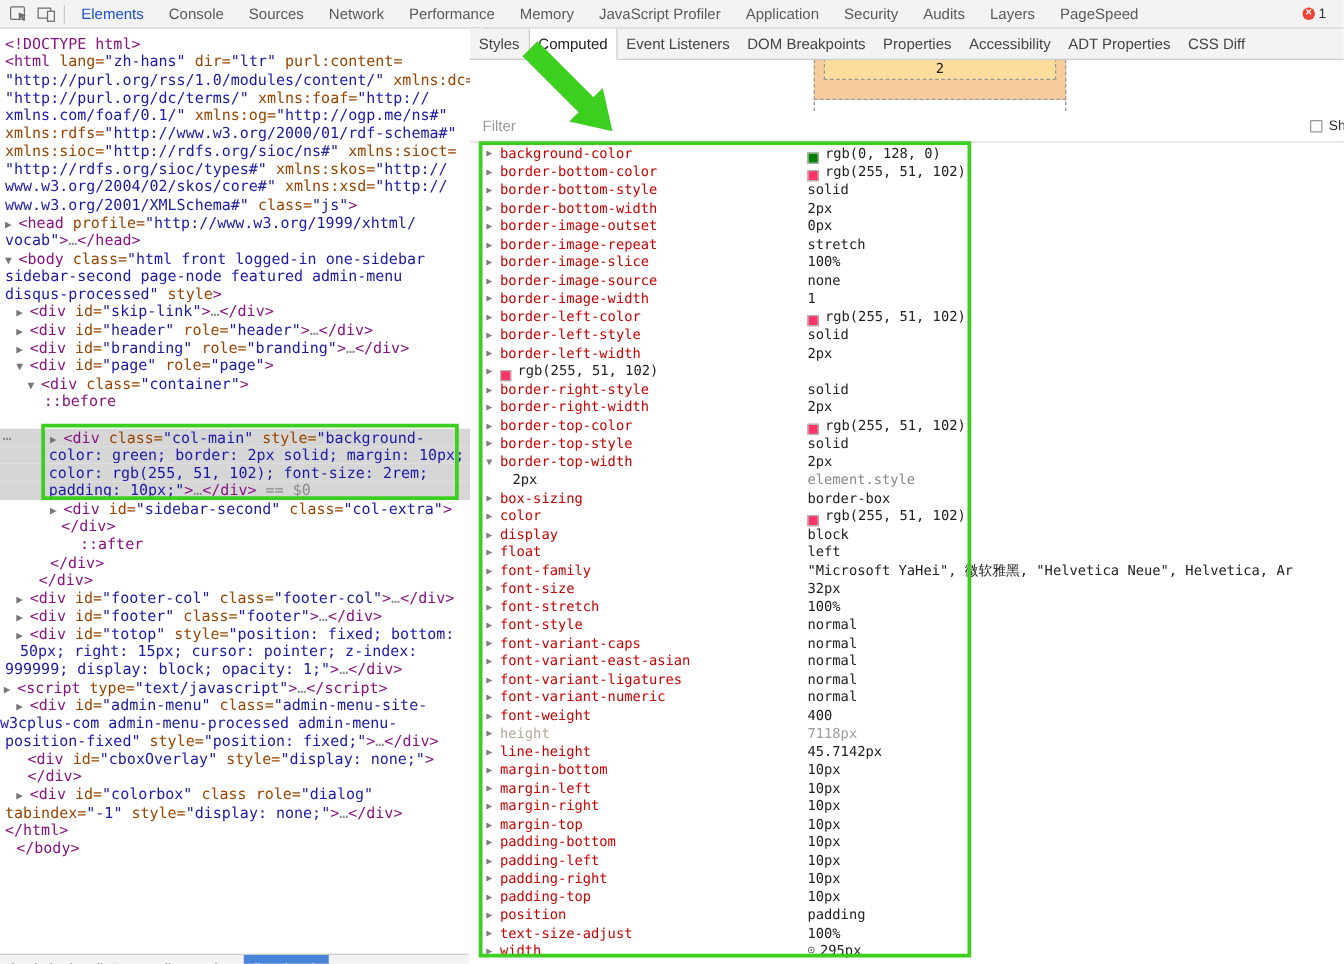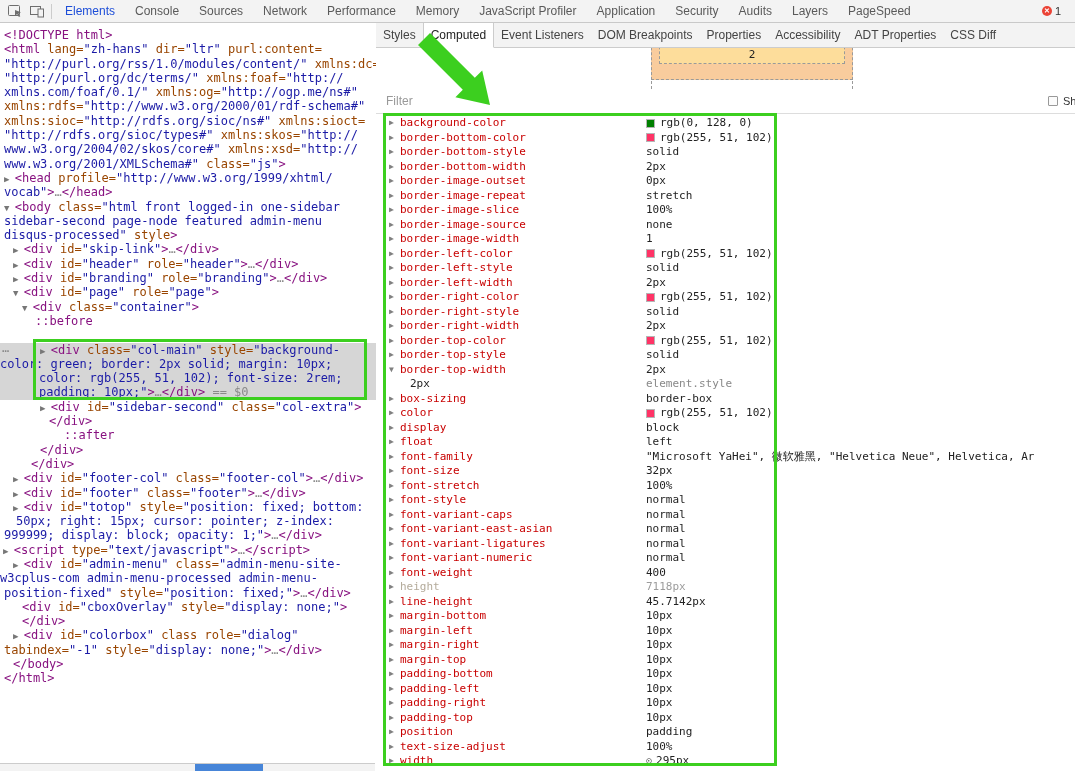--- a/index.html
+++ b/index.html
@@ -63,21 +63,21 @@
   .filter::placeholder{color:#999}
   .showall{position:absolute;left:672px;top:0;height:24px;display:flex;align-items:center;
            font-size:11px;color:#333;white-space:nowrap}
   .cb{width:10px;height:10px;border:1px solid #999;background:#fbfbfb;display:inline-block;
       margin-right:5px;border-radius:1px}
 
   .props{flex:1;overflow:hidden;padding-top:2px;font-family:"DejaVu Sans Mono",monospace;font-size:11px}
   .prow{height:14.5px;line-height:14.5px;display:flex;padding-left:13px;white-space:nowrap}
   .parw{width:11px;flex:none;color:#808080;font-size:8px}
   .pname{width:246px;flex:none;color:#c80000;overflow:hidden}
-  .pval{display:flex;align-items:center;color:#222}
+  .pval{display:flex;align-items:flex-end;color:#222}
   .swatch{width:9px;height:9px;border:1px solid #b5b5b5;display:inline-block;margin-right:5px;flex:none}
   .ptarget{color:#666;margin-right:4px;font-size:10px}
   .dim .pname{color:#b4ab9b}
   .dim .pval{color:#9c9c9c}
   .pchild .pname{color:#222;padding-left:10px}
   .psource{color:#888}
 
   
   .anno{position:absolute;pointer-events:none;z-index:10}
   .rect-anno{border:3px solid #3ccf1f}
@@ -140,43 +140,43 @@
       <div class="line" style="padding-left: 4px;"><span class="v">sidebar-second page-node featured admin-menu</span></div>
       <div class="line" style="padding-left: 4px;"><span class="v">disqus-processed"</span><span class="p"> </span><span class="a">style</span><span class="t">&gt;</span></div>
       <div class="line" style="padding-left: 13px;"><span class="arw">▶ </span><span class="t">&lt;div </span><span class="a">id=</span><span class="v">"skip-link"</span><span class="t">&gt;</span><span class="g">…</span><span class="t">&lt;/div&gt;</span></div>
       <div class="line" style="padding-left: 13px;"><span class="arw">▶ </span><span class="t">&lt;div </span><span class="a">id=</span><span class="v">"header"</span><span class="p"> </span><span class="a">role=</span><span class="v">"header"</span><span class="t">&gt;</span><span class="g">…</span><span class="t">&lt;/div&gt;</span></div>
       <div class="line" style="padding-left: 13px;"><span class="arw">▶ </span><span class="t">&lt;div </span><span class="a">id=</span><span class="v">"branding"</span><span class="p"> </span><span class="a">role=</span><span class="v">"branding"</span><span class="t">&gt;</span><span class="g">…</span><span class="t">&lt;/div&gt;</span></div>
       <div class="line" style="padding-left: 13px;"><span class="arw">▼ </span><span class="t">&lt;div </span><span class="a">id=</span><span class="v">"page"</span><span class="p"> </span><span class="a">role=</span><span class="v">"page"</span><span class="t">&gt;</span></div>
       <div class="line" style="padding-left: 22px;"><span class="arw">▼ </span><span class="t">&lt;div </span><span class="a">class=</span><span class="v">"container"</span><span class="t">&gt;</span></div>
       <div class="line" style="padding-left: 35px;"><span class="t">::before</span></div>
       <div class="line" style="padding-left: 4px;"></div>
       <div class="line sel" style="padding-left: 40px;"><span class="dots">…</span><span class="arw">▶ </span><span class="t">&lt;div </span><span class="a">class=</span><span class="v">"col-main"</span><span class="p"> </span><span class="a">style=</span><span class="v">"background-</span></div>
-      <div class="line sel" style=""><span class="v">color: green; border: 2px solid; margin: 10px;</span></div>
+      <div class="line sel" style="padding-left: 39px;"><span class="v">color: green; border: 2px solid; margin: 10px;</span></div>
       <div class="line sel" style="padding-left: 39px;"><span class="v">color: rgb(255, 51, 102); font-size: 2rem;</span></div>
       <div class="line sel" style="padding-left: 39px;"><span class="v">padding: 10px;"</span><span class="t">&gt;</span><span class="g">…</span><span class="t">&lt;/div&gt;</span><span class="p"> </span><span class="g">== $0</span></div>
       <div class="line" style="padding-left: 40px;"><span class="arw">▶ </span><span class="t">&lt;div </span><span class="a">id=</span><span class="v">"sidebar-second"</span><span class="p"> </span><span class="a">class=</span><span class="v">"col-extra"</span><span class="t">&gt;</span></div>
       <div class="line" style="padding-left: 49px;"><span class="t">&lt;/div&gt;</span></div>
       <div class="line" style="padding-left: 64px;"><span class="t">::after</span></div>
       <div class="line" style="padding-left: 40px;"><span class="t">&lt;/div&gt;</span></div>
       <div class="line" style="padding-left: 31px;"><span class="t">&lt;/div&gt;</span></div>
       <div class="line" style="padding-left: 13px;"><span class="arw">▶ </span><span class="t">&lt;div </span><span class="a">id=</span><span class="v">"footer-col"</span><span class="p"> </span><span class="a">class=</span><span class="v">"footer-col"</span><span class="t">&gt;</span><span class="g">…</span><span class="t">&lt;/div&gt;</span></div>
       <div class="line" style="padding-left: 13px;"><span class="arw">▶ </span><span class="t">&lt;div </span><span class="a">id=</span><span class="v">"footer"</span><span class="p"> </span><span class="a">class=</span><span class="v">"footer"</span><span class="t">&gt;</span><span class="g">…</span><span class="t">&lt;/div&gt;</span></div>
       <div class="line" style="padding-left: 13px;"><span class="arw">▶ </span><span class="t">&lt;div </span><span class="a">id=</span><span class="v">"totop"</span><span class="p"> </span><span class="a">style=</span><span class="v">"position: fixed; bottom:</span></div>
       <div class="line" style="padding-left: 16px;"><span class="v">50px; right: 15px; cursor: pointer; z-index:</span></div>
       <div class="line" style="padding-left: 4px;"><span class="v">999999; display: block; opacity: 1;"</span><span class="t">&gt;</span><span class="g">…</span><span class="t">&lt;/div&gt;</span></div>
       <div class="line" style="padding-left: 3px;"><span class="arw">▶ </span><span class="t">&lt;script </span><span class="a">type=</span><span class="v">"text/javascript"</span><span class="t">&gt;</span><span class="g">…</span><span class="t">&lt;/script&gt;</span></div>
       <div class="line" style="padding-left: 13px;"><span class="arw">▶ </span><span class="t">&lt;div </span><span class="a">id=</span><span class="v">"admin-menu"</span><span class="p"> </span><span class="a">class=</span><span class="v">"admin-menu-site-</span></div>
       <div class="line" style="padding-left: 0;"><span class="v">w3cplus-com admin-menu-processed admin-menu-</span></div>
       <div class="line" style="padding-left: 4px;"><span class="v">position-fixed"</span><span class="p"> </span><span class="a">style=</span><span class="v">"position: fixed;"</span><span class="t">&gt;</span><span class="g">…</span><span class="t">&lt;/div&gt;</span></div>
       <div class="line" style="padding-left: 22px;"><span class="t">&lt;div </span><span class="a">id=</span><span class="v">"cboxOverlay"</span><span class="p"> </span><span class="a">style=</span><span class="v">"display: none;"</span><span class="t">&gt;</span></div>
       <div class="line" style="padding-left: 22px;"><span class="t">&lt;/div&gt;</span></div>
       <div class="line" style="padding-left: 13px;"><span class="arw">▶ </span><span class="t">&lt;div </span><span class="a">id=</span><span class="v">"colorbox"</span><span class="p"> </span><span class="a">class</span><span class="p"> </span><span class="a">role=</span><span class="v">"dialog"</span></div>
       <div class="line" style="padding-left: 4px;"><span class="a">tabindex=</span><span class="v">"-1"</span><span class="p"> </span><span class="a">style=</span><span class="v">"display: none;"</span><span class="t">&gt;</span><span class="g">…</span><span class="t">&lt;/div&gt;</span></div>
+      <div class="line" style="padding-left: 4px;"><span class="t">&lt;/html&gt;</span></div>
       <div class="line" style="padding-left: 13px;"><span class="t">&lt;/body&gt;</span></div>
-      <div class="line" style="padding-left: 4px;"><span class="t">&lt;/html&gt;</span></div>
     </div>
 </div>
 <div class="crumbs" id="crumbs">
     <div class="crumb">html</div>
     <div class="crumb">body</div>
     <div class="crumb">div#page</div>
     <div class="crumb">div.container</div>
     <div class="crumb selected">div.col-main</div>
   </div>
 
@@ -294,21 +294,20 @@
       </div>
       <div class="prow">
         <span class="parw">▶</span>
         <span class="pname">border-left-width</span>
         <span class="pval">
           <span>2px</span>
         </span>
       </div>
       <div class="prow">
         <span class="parw">▶</span>
-        <span class="pname">border-right-color</span>
         <span class="pval">
           <span class="swatch" style="background: rgb(255, 51, 102);"></span>
           <span>rgb(255, 51, 102)</span>
         </span>
       </div>
       <div class="prow">
         <span class="parw">▶</span>
         <span class="pname">border-right-style</span>
         <span class="pval">
           <span>solid</span>

